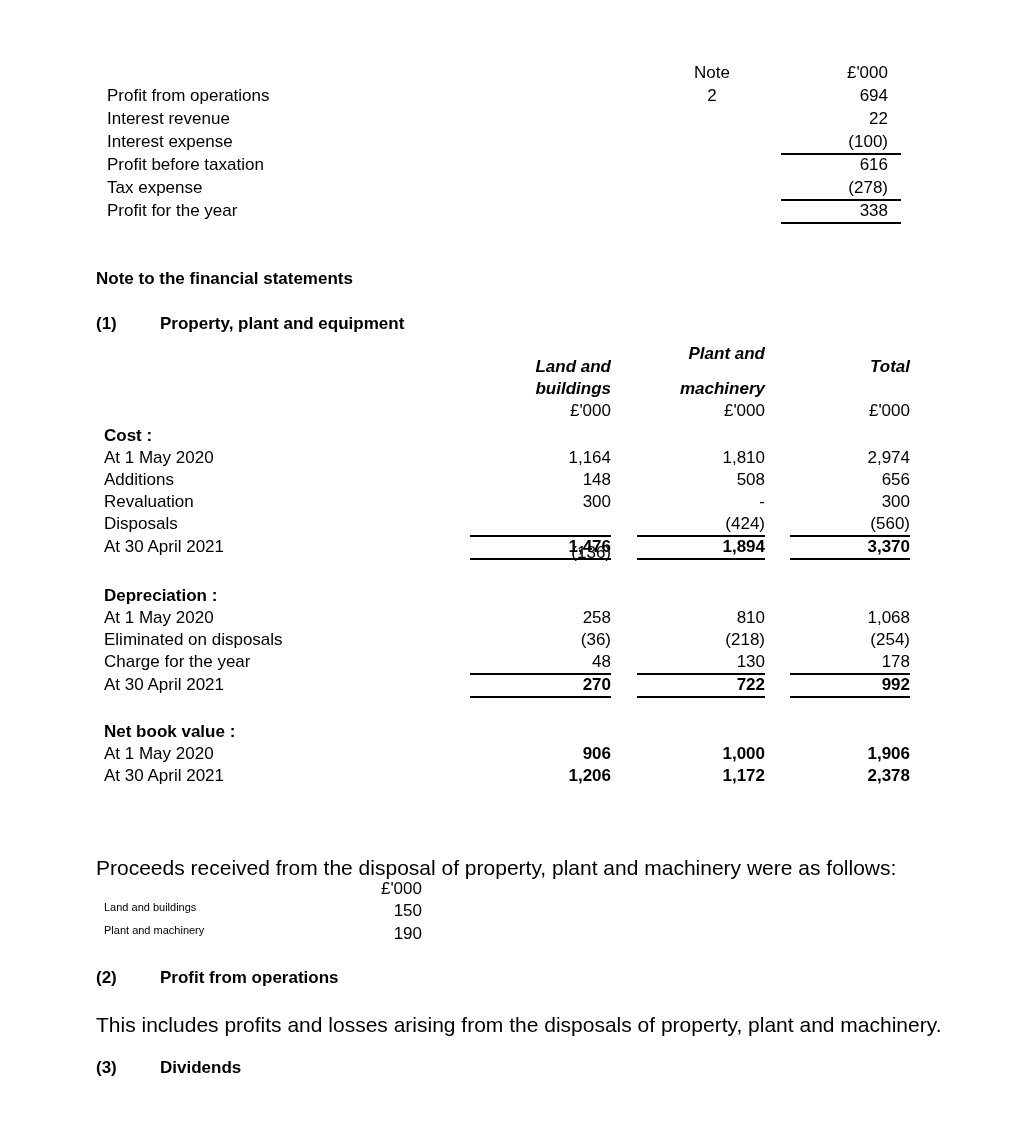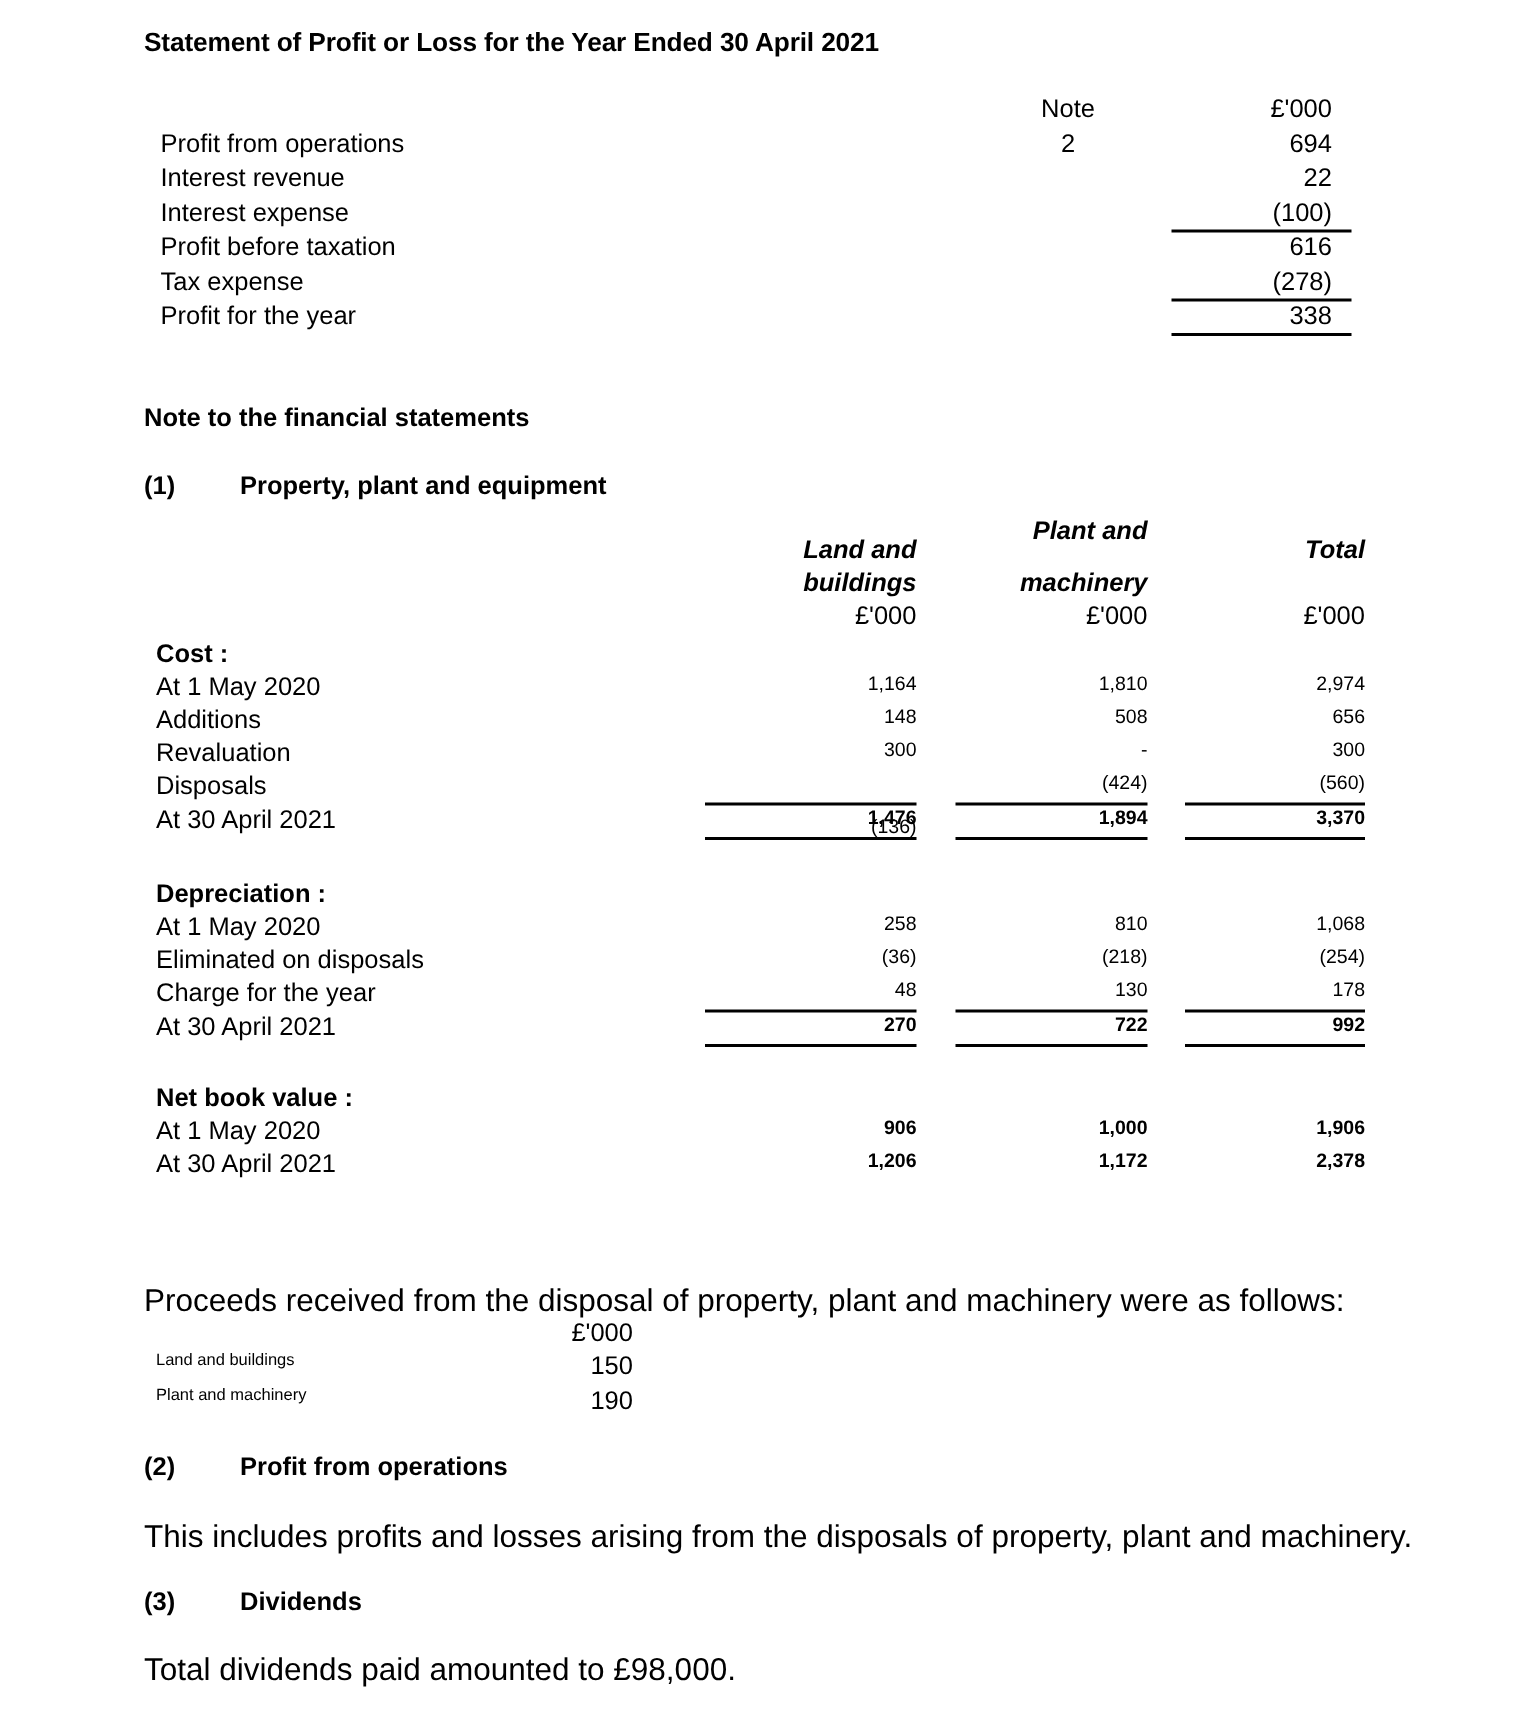--- a/index.html
+++ b/index.html
@@ -72,21 +72,21 @@
     left: 104px;
     top: 0;
     font-size: 17px;
     white-space: nowrap;
   }
   .ppe-label.bold { font-weight: bold; }
   .col {
     position: absolute;
     top: 0;
     text-align: right;
-    font-size: 13px;
+    font-size: 17px;
     white-space: nowrap;
   }
   .c1 { left: 470px;  width: 141px; }
   .c2 { left: 625px;  width: 140px; }
   .c3 { left: 782px;  width: 128px; }
   .col.bold { font-weight: bold; }
 
   .ppe-head-cell {
     position: absolute;
     top: 0;
@@ -140,21 +140,20 @@
     left: 96px;
     font-size: 21px;
     white-space: nowrap;
   }
 </style>
 </head>
 <body>
 
 <div class="page">
 
-  <div class="doc-title">Statement of Profit or Loss for the Year Ended 30 April 2021</div>
 
   <div>
 
     <div class="pl-note" style="top:63px;">Note</div>
     <div class="pl-amount" style="top:63px;">£'000</div>
 
     <div>
       <div class="pl-label" style="top:86px;">Profit from operations</div>
       <div class="pl-note" style="top:86px;">2</div>
       <div class="pl-amount" style="top:86px;">694</div>
@@ -318,15 +317,14 @@
       <div class="proc-val" style="top:924px;">190</div>
     </div>
   </div>
 
   <div class="note-num" style="top:968px;">(2)</div>
   <div class="note-title" style="top:968px;">Profit from operations</div>
   <div class="para" style="top:1013px;">This includes profits and losses arising from the disposals of property, plant and machinery.</div>
 
   <div class="note-num" style="top:1058px;">(3)</div>
   <div class="note-title" style="top:1058px;">Dividends</div>
-  <div class="para" style="top:1102px;">Total dividends paid amounted to £98,000.</div>
 
 </div>
 
 </body></html>

